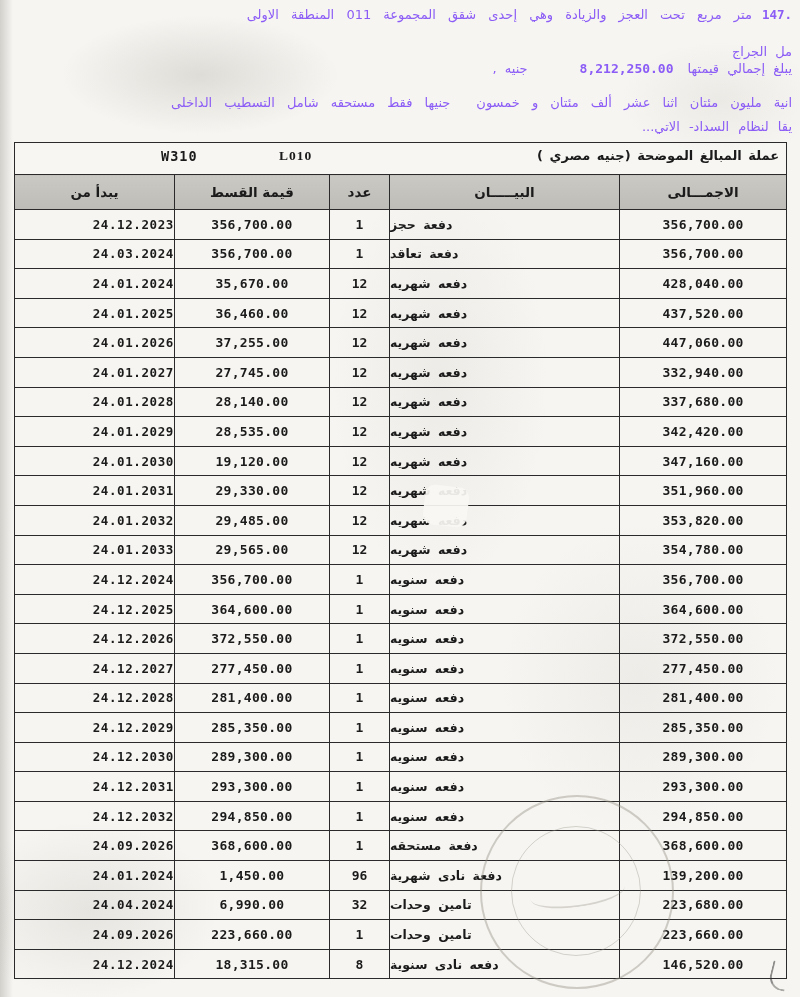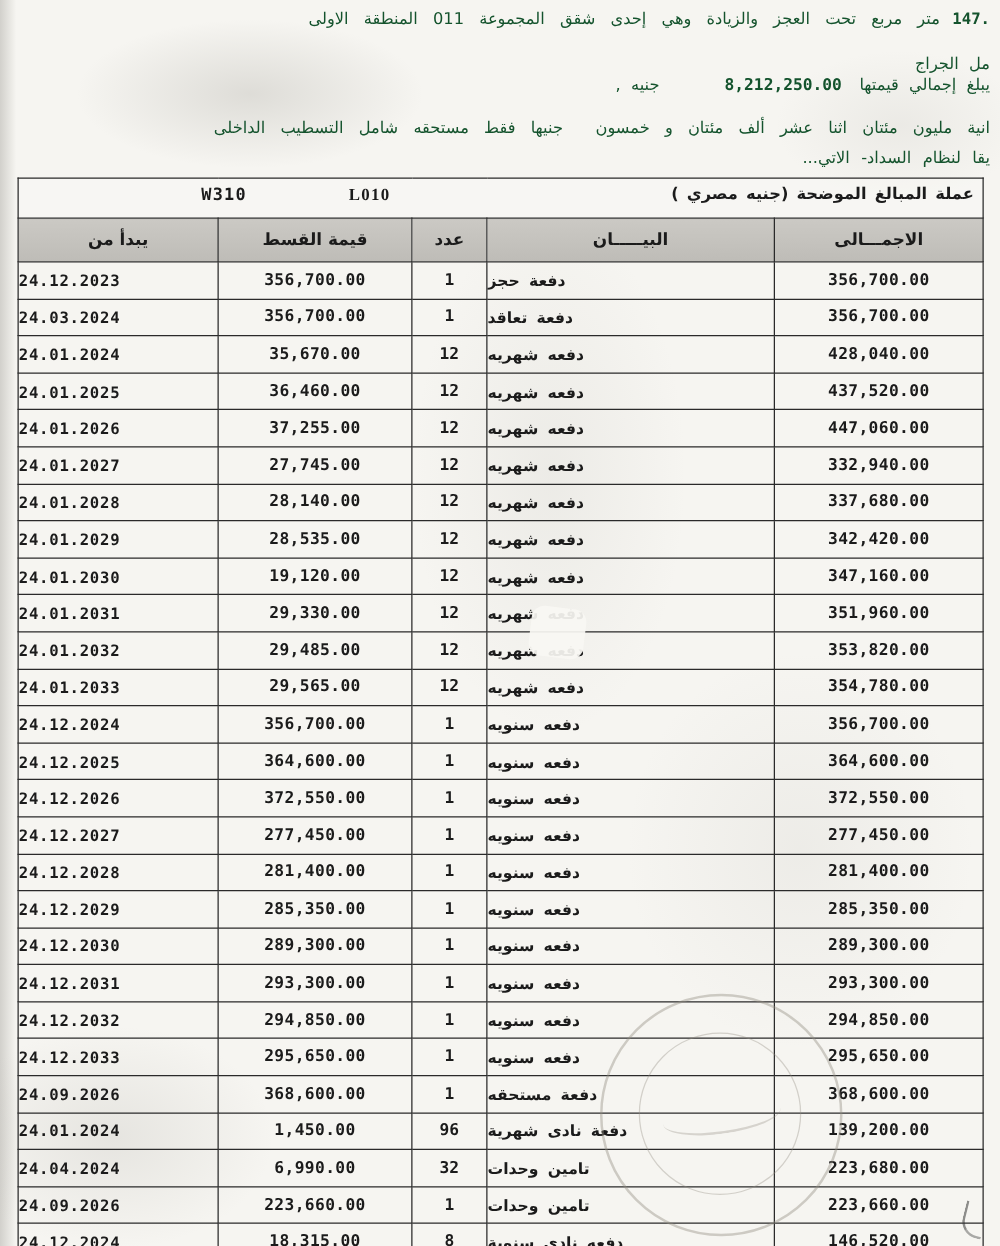--- a/index.html
+++ b/index.html
@@ -30,21 +30,21 @@
   .stamp-squiggle{position:absolute;left:48px;top:82px;width:95px;height:26px;
     border-bottom:2px solid rgba(140,134,122,.30);border-radius:50%;transform:rotate(-8deg);}
   .smudge{left:424px;top:486px;width:44px;height:40px;border-radius:10px;
     background:rgba(248,247,243,.92);transform:rotate(7deg);}
   .pen-mark{left:770px;top:962px;width:16px;height:26px;
     border-left:2.5px solid rgba(55,55,55,.55);border-bottom:2px solid rgba(55,55,55,.4);
     border-radius:0 0 0 14px;transform:rotate(14deg);}
   
   .doc-header{position:absolute;top:0;left:0;right:5px;height:141px;direction:rtl;}
   .h-line{position:absolute;right:3px;white-space:nowrap;
-    font-size:13px;letter-spacing:.7px;word-spacing:8px;color:#14532d;}
+    font-size:13px;letter-spacing:.7px;word-spacing:8px;color:#8b5cf6;}
   .l1{top:7px;}
   .l2{top:44px;word-spacing:4px;}
   .l3{top:61px;word-spacing:4px;}
   .l4{top:95px;}
   .l5{top:119px;word-spacing:5px;}
   .ltr-num{direction:ltr;unicode-bidi:isolate;
     font-family:"DejaVu Sans Mono",monospace;font-weight:700;letter-spacing:.5px;}
   .area-num{font-size:12.5px;margin-left:10px;}
   .amt{font-size:13px;margin-right:14px;margin-left:52px;}
   .words-gap{display:inline-block;width:26px;}
@@ -58,21 +58,21 @@
     font-weight:700;font-size:13.5px;letter-spacing:1px;}
   .code1{left:146px;}
   .code2{left:264px;font-family:Liberation Serif, serif;}
   .currency-note{position:absolute;right:7px;top:5px;direction:rtl;
     font-size:13px;font-weight:700;letter-spacing:.3px;word-spacing:2px;}
   .pay-table thead th.colhead{height:34px;direction:rtl;
     background:linear-gradient(180deg,#cbc9c4,#bebcb7);
     font-size:13.5px;font-weight:700;letter-spacing:.3px;text-align:center;margin-top:40px;}
   .pay-table tbody td{height:28.6px;font-weight:700;vertical-align:middle;}
   .c0{font-family:"DejaVu Sans Mono",monospace;font-size:12.5px;letter-spacing:.6px;
-    text-align:left;padding-left:8px;}
+    text-align:right;padding-left:8px;}
   .c1{font-family:"DejaVu Sans Mono",monospace;font-size:13px;letter-spacing:.3px;text-align:center;}
   .c2{font-family:"DejaVu Sans Mono",monospace;font-size:13px;text-align:center;}
   .c3{font-size:12.5px;text-align:left;letter-spacing:.4px;word-spacing:3px;}
   .c4{font-family:"DejaVu Sans Mono",monospace;font-size:13px;letter-spacing:.3px;
     text-align:center;padding-right:20px;}
 </style>
 </head>
 <body>
 
 <div class="page">
@@ -266,27 +266,20 @@
           <td class="c4">293,300.00</td>
         </tr>
         <tr>
           <td class="c0">24.12.2032</td>
           <td class="c1">294,850.00</td>
           <td class="c2">1</td>
           <td class="c3" dir="rtl">دفعه سنويه</td>
           <td class="c4">294,850.00</td>
         </tr>
         <tr>
-          <td class="c0">24.12.2033</td>
-          <td class="c1">295,650.00</td>
-          <td class="c2">1</td>
-          <td class="c3" dir="rtl">دفعه سنويه</td>
-          <td class="c4">295,650.00</td>
-        </tr>
-        <tr>
           <td class="c0">24.09.2026</td>
           <td class="c1">368,600.00</td>
           <td class="c2">1</td>
           <td class="c3" dir="rtl">دفعة مستحقه</td>
           <td class="c4">368,600.00</td>
         </tr>
         <tr>
           <td class="c0">24.01.2024</td>
           <td class="c1">1,450.00</td>
           <td class="c2">96</td>

